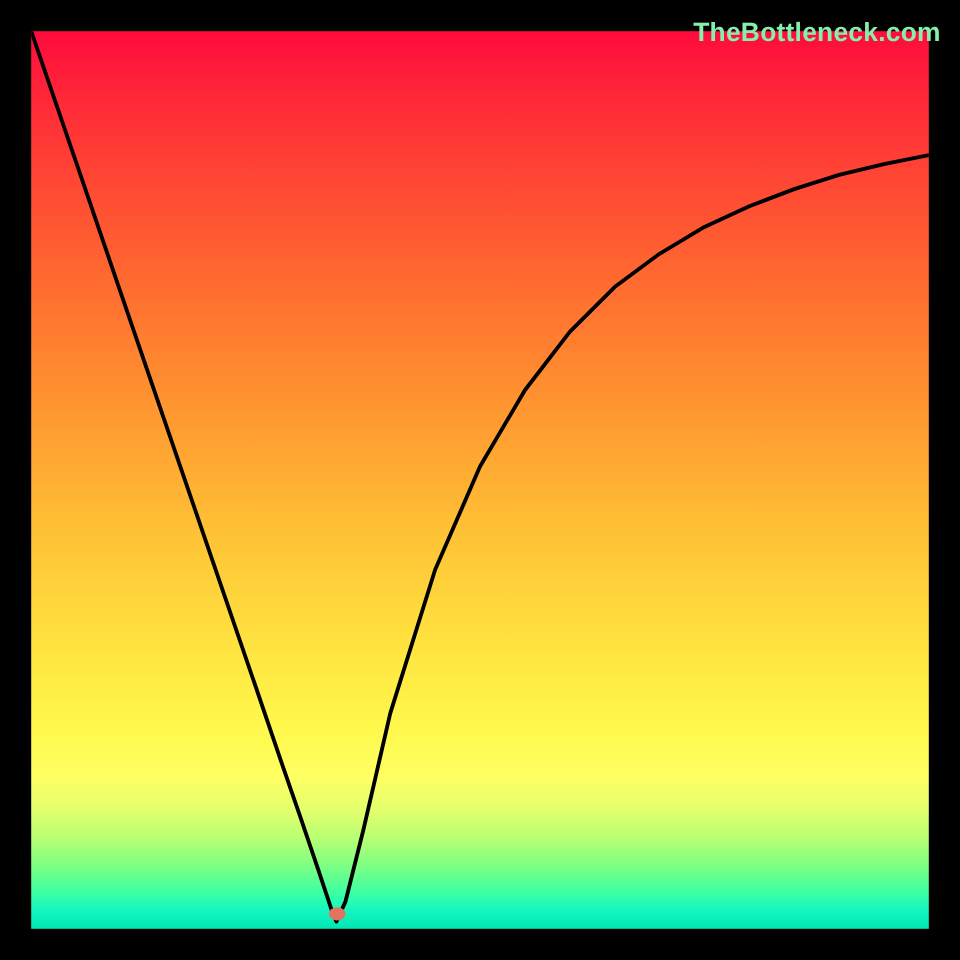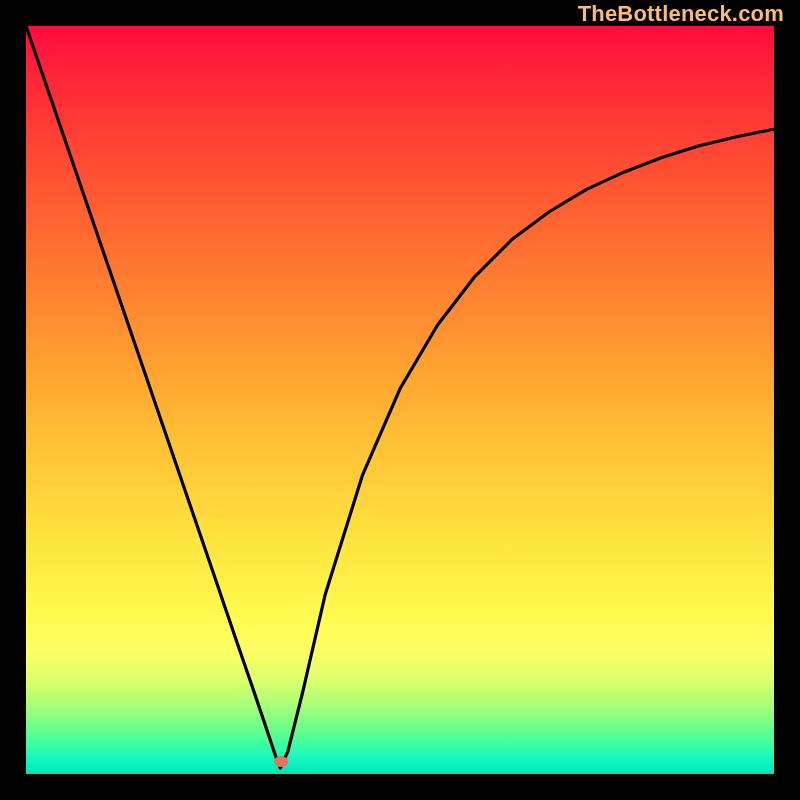--- a/index.html
+++ b/index.html
@@ -12,23 +12,23 @@
     overflow: hidden;
   }
   .frame {
     position: relative;
     width: 800px;
     height: 800px;
     background: #000;
   }
   .watermark {
     position: absolute;
-    top: 1px;
+    top: 14px;
     right: 16px;
-    color: #fdba74;
+    color: #86efac;
     font-size: 22px;
     font-weight: 600;
     letter-spacing: 0.2px;
     z-index: 3;
   }
   .plot-area {
     position: absolute;
     left: 26px;
     top: 26px;
     width: 748px;

